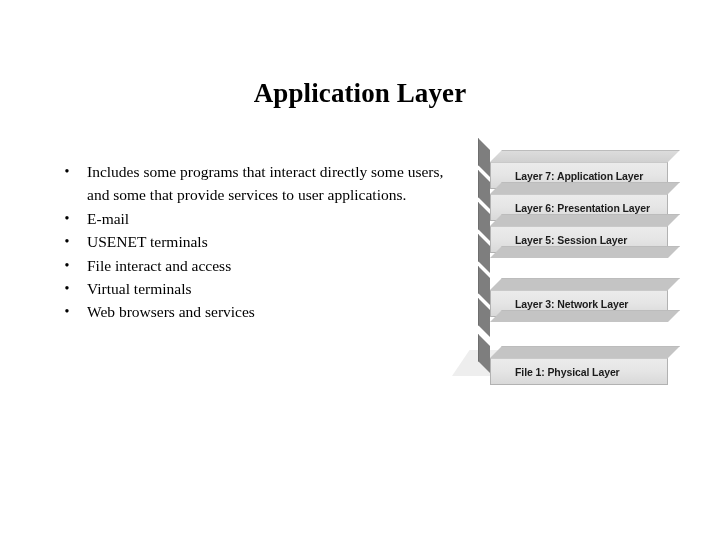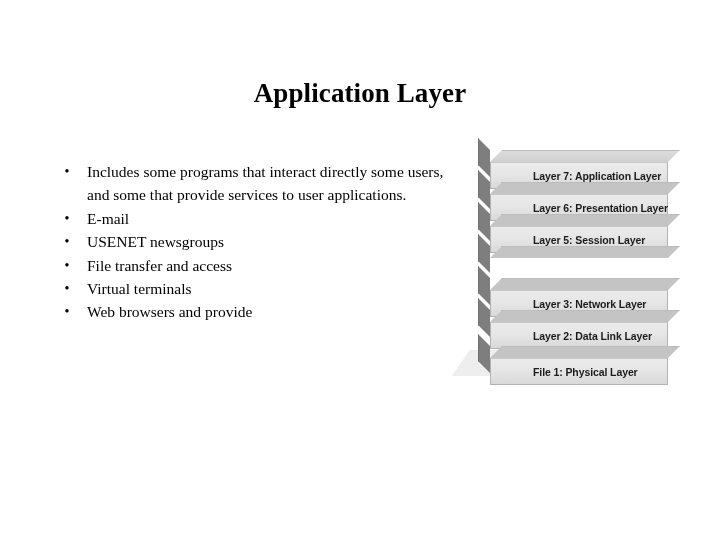--- a/index.html
+++ b/index.html
@@ -96,21 +96,21 @@
     width: 178px;
     height: 27px;
     background: linear-gradient(to bottom, #ebebeb 0%, #e6e6e6 45%, #d9d9d9 100%);
     border: 1px solid #b2b2b2;
     border-top-color: #c9c9c9;
     box-sizing: border-box;
     display: flex;
     align-items: center;
   }
   .slab-label {
-    padding-left: 42px;
+    padding-left: 24px;
     font-family: "Liberation Sans", "DejaVu Sans", sans-serif;
     font-size: 10.5px;
     font-weight: bold;
     color: #1b1b1b;
     white-space: nowrap;
     letter-spacing: -0.1px;
   }
   
   .slab-top {
     position: absolute;
@@ -157,36 +157,36 @@
     <span class="bullet-text">Includes some programs that interact directly some users, and some that provide services to user applications.</span>
   </div>
 
   <div class="bullet-item">
     <span class="bullet-marker">•</span>
     <span class="bullet-text">E-mail</span>
   </div>
 
   <div class="bullet-item">
     <span class="bullet-marker">•</span>
-    <span class="bullet-text">USENET newsgroups</span>
-  </div>
-
-  <div class="bullet-item">
-    <span class="bullet-marker">•</span>
-    <span class="bullet-text">File transfer and access</span>
+    <span class="bullet-text">USENET terminals</span>
+  </div>
+
+  <div class="bullet-item">
+    <span class="bullet-marker">•</span>
+    <span class="bullet-text">File interact and access</span>
   </div>
 
   <div class="bullet-item">
     <span class="bullet-marker">•</span>
     <span class="bullet-text">Virtual terminals</span>
   </div>
 
   <div class="bullet-item">
     <span class="bullet-marker">•</span>
-    <span class="bullet-text">Web browsers and provide</span>
+    <span class="bullet-text">Web browsers and services</span>
   </div>
 
 </div>
 
 <div class="osi-stack">
 
   <div class="stack-shadow"></div>
 
   <div class="layer-slab top-slab" style="top:0px;">
     <div class="slab-top"></div>
@@ -221,23 +221,20 @@
     <div class="slab-top"></div>
     <div class="slab-side"></div>
     <div class="slab-front">
       <span class="slab-label">Layer 3: Network Layer</span>
     </div>
   </div>
 
   <div class="layer-slab" style="top:160px;">
     <div class="slab-top"></div>
     <div class="slab-side"></div>
-    <div class="slab-front">
-      <span class="slab-label">Layer 2: Data Link Layer</span>
-    </div>
   </div>
 
   <div class="layer-slab" style="top:196px;">
     <div class="slab-top"></div>
     <div class="slab-side"></div>
     <div class="slab-front">
       <span class="slab-label">File 1: Physical Layer</span>
     </div>
   </div>
 

